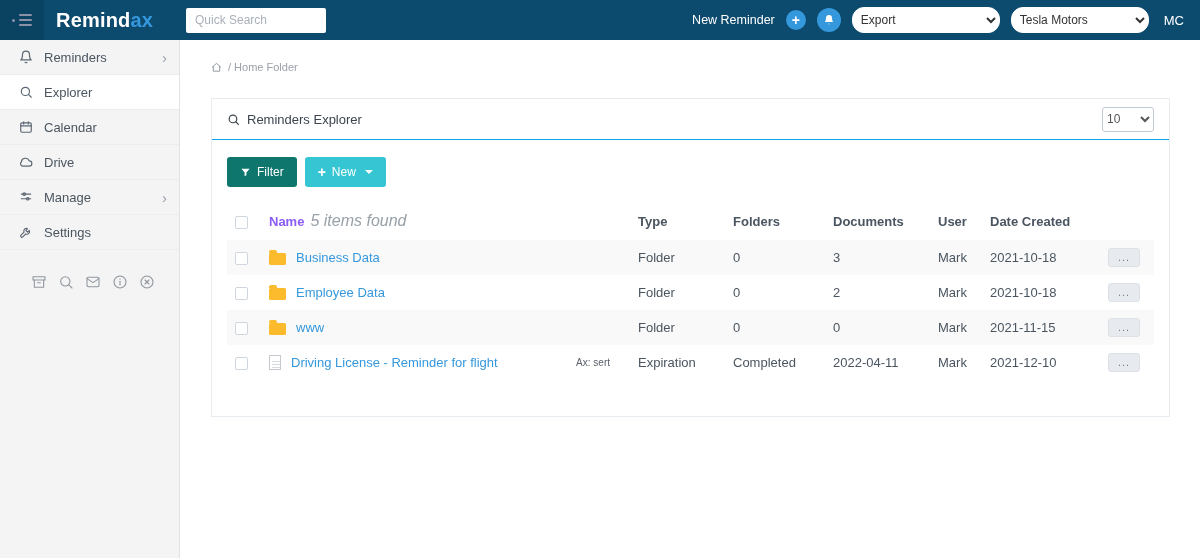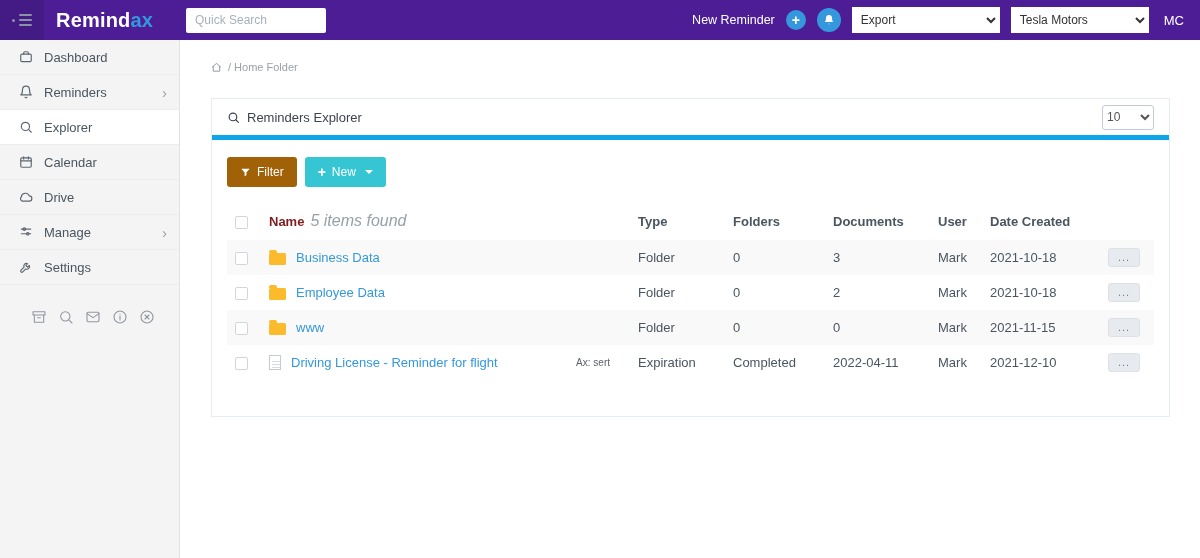--- a/index.html
+++ b/index.html
@@ -1,39 +1,39 @@
 <!DOCTYPE html>
 <html><head>
 <meta charset="utf-8">
 <style>
   * { margin:0; padding:0; box-sizing:border-box; }
   html,body { width:1200px; height:558px; overflow:hidden; background:#fff;
     font-family:"Liberation Sans", sans-serif; }
 
   
-  .navbar { height:40px; background:#4c1d95; display:flex; align-items:center; position:relative; z-index:5; }
+  .navbar { height:40px; background:#0c4a6e; display:flex; align-items:center; position:relative; z-index:5; }
   .burger { width:44px; height:40px; display:flex; align-items:center; justify-content:center;
     gap:4px; cursor:pointer; background:rgba(0,0,0,.10); }
   .burger .dot { width:3px; height:3px; background:#8a93a5; border-radius:50%; }
   .burger .bars { display:flex; flex-direction:column; gap:3px; }
   .burger .bars i { display:block; width:13px; height:2px; background:#8a93a5; border-radius:1px; }
   .logo { margin-left:12px; width:130px; font-size:20px; font-weight:bold; color:#fff; letter-spacing:.2px; }
   .logo .ax { color:#3598dc; }
   .q-search { width:140px; height:25px; border:none; border-radius:2px; padding:0 9px;
     font-size:12px; color:#333; outline:none; background:#fff; font-family:"Liberation Sans",sans-serif;}
   .q-search::placeholder { color:#a9b0ba; }
   .nav-right { margin-left:auto; display:flex; align-items:center; gap:11px; padding-right:16px; }
   .nav-label { color:#fff; font-size:12.5px; }
   .circle-btn { width:20px; height:20px; border-radius:50%; background:#3598dc; color:#fff;
     display:flex; align-items:center; justify-content:center; font-size:14px; font-weight:bold;
     line-height:1; cursor:pointer; }
   .bell-btn { width:24px; height:24px; border-radius:50%; background:#3598dc;
     display:flex; align-items:center; justify-content:center; cursor:pointer; }
   .bell-btn svg { width:12px; height:12px; fill:#fff; }
-  .nav-select { height:26px; font-size:12px; border:1px solid #fff; border-radius:0;
+  .nav-select { height:26px; font-size:12px; border:1px solid #fff; border-radius:12px;
     background:#fff; color:#333; padding:0 4px; font-family:"Liberation Sans",sans-serif; }
   .sel-export { width:148px; }
   .sel-account { width:138px; }
   .nav-user { color:#fff; font-size:13px; margin-left:4px; }
 
   
   .sidebar { position:absolute; top:40px; left:0; width:180px; bottom:0;
     background:#f4f4f4; border-right:1px solid #e2e2e2; }
   .side-item { height:35px; display:flex; align-items:center; gap:11px;
     padding:0 12px 0 19px; font-size:13px; color:#4a5560; cursor:pointer;
@@ -49,45 +49,45 @@
 
   
   .main { position:absolute; left:181px; top:40px; right:0; bottom:0; background:#fff; overflow:hidden; }
   .breadcrumb { margin:21px 0 0 30px; display:flex; align-items:center; gap:6px;
     font-size:11px; color:#9ba1a9; }
   .breadcrumb svg { width:11px; height:11px; stroke:#8a9097; stroke-width:2; fill:none;
     stroke-linecap:round; stroke-linejoin:round; }
 
   .card { margin:25px 30px 0 30px; border:1px solid #e7ecf1; background:#fff; }
   .card-header { display:flex; align-items:center; height:41px; padding:0 15px;
-    border-bottom:5px solid #0ea5e9; }
+    border-bottom:1px solid #0ea5e9; }
   .card-title { display:flex; align-items:center; gap:7px; font-size:13px; color:#3c4450; }
   .card-title svg { width:13px; height:13px; stroke:#3c4450; stroke-width:2.2; fill:none; stroke-linecap:round; }
   .pagesize { margin-left:auto; width:52px; height:25px; border:1px solid #c2cad8;
     border-radius:3px; font-size:12px; color:#555; background:#fff; font-family:"Liberation Sans",sans-serif; }
 
   .card-body { padding:17px 15px 36px 15px; }
   .btn-row { display:flex; gap:8px; }
   .btn { border:none; border-radius:3px; color:#fff; font-size:12px; padding:0 13px;
     height:30px; display:flex; align-items:center; gap:6px; cursor:pointer;
     font-family:"Liberation Sans",sans-serif; }
-  .btn-filter { background:#a16207; }
+  .btn-filter { background:#0f766e; }
   .btn-new { background:#36c6d3; }
   .btn svg { width:11px; height:11px; fill:#fff; }
   .plus-glyph { font-size:14px; font-weight:bold; line-height:1; }
   .caret { width:0; height:0; border-left:4px solid transparent; border-right:4px solid transparent;
     border-top:4px solid #fff; margin-left:3px; }
 
   table.grid { margin-top:15px; width:100%; border-collapse:collapse; font-size:13px; table-layout:fixed; }
   .grid th { text-align:left; padding:10px 8px; font-weight:bold; color:#4a5560; }
   .grid td { padding:8px 8px; color:#4a5560; height:34px; }
   .grid tbody tr:nth-child(odd) { background:#f9f9f9; }
   .col-cb { width:34px; } .col-type { width:95px; } .col-folders { width:100px; }
   .col-docs { width:105px; } .col-user { width:52px; } .col-date { width:118px; } .col-act { width:54px; }
-  .th-blue { color:#7f1d1d; }
+  .th-blue { color:#8b5cf6; }
   .items-found { font-size:16px; color:#98a0a8; font-weight:normal; font-style:italic; margin-left:6px; }
   .cb { width:13px; height:13px; border:1px solid #cfd6de; background:#fff; border-radius:2px;
     display:inline-block; vertical-align:middle; cursor:pointer; }
   .namecell { display:flex; align-items:center; gap:10px; }
   .name-link { color:#3598dc; text-decoration:none; cursor:pointer; white-space:nowrap; overflow:hidden; }
   .muted { color:#b9bec5; }
   .completed { color:#3598dc; }
   .badge { margin-left:auto; font-size:10px; color:#5a616b; padding-right:12px; white-space:nowrap; }
   .dots { background:#e7eaee; border:1px solid #dde1e6; color:#7a8088; border-radius:3px;
     padding:3px 9px; font-size:11px; letter-spacing:1px; cursor:pointer; line-height:1;
@@ -131,27 +131,20 @@
     <select class="nav-select sel-account">
       <option>Tesla Motors</option>
     </select>
     <span class="nav-user">MC</span>
   </div>
 </div>
 
 <div class="sidebar">
   <div class="side-item">
     <svg viewBox="0 0 24 24">
-        <rect x="3" y="7" width="18" height="13" rx="2"></rect>
-        <path d="M8 7V5a2 2 0 0 1 2-2h4a2 2 0 0 1 2 2v2"></path>
-      </svg>
-    <span>Dashboard</span>
-  </div>
-  <div class="side-item">
-    <svg viewBox="0 0 24 24">
         <path d="M18 8a6 6 0 1 0-12 0c0 7-3 9-3 9h18s-3-2-3-9"></path>
         <path d="M13.7 21a2 2 0 0 1-3.4 0"></path>
       </svg>
     <span>Reminders</span>
     <span class="chev">›</span>
   </div>
   <div class="side-item active">
     <svg viewBox="0 0 24 24">
         <circle cx="11" cy="11" r="7"></circle>
         <line x1="21" y1="21" x2="16.2" y2="16.2"></line>

